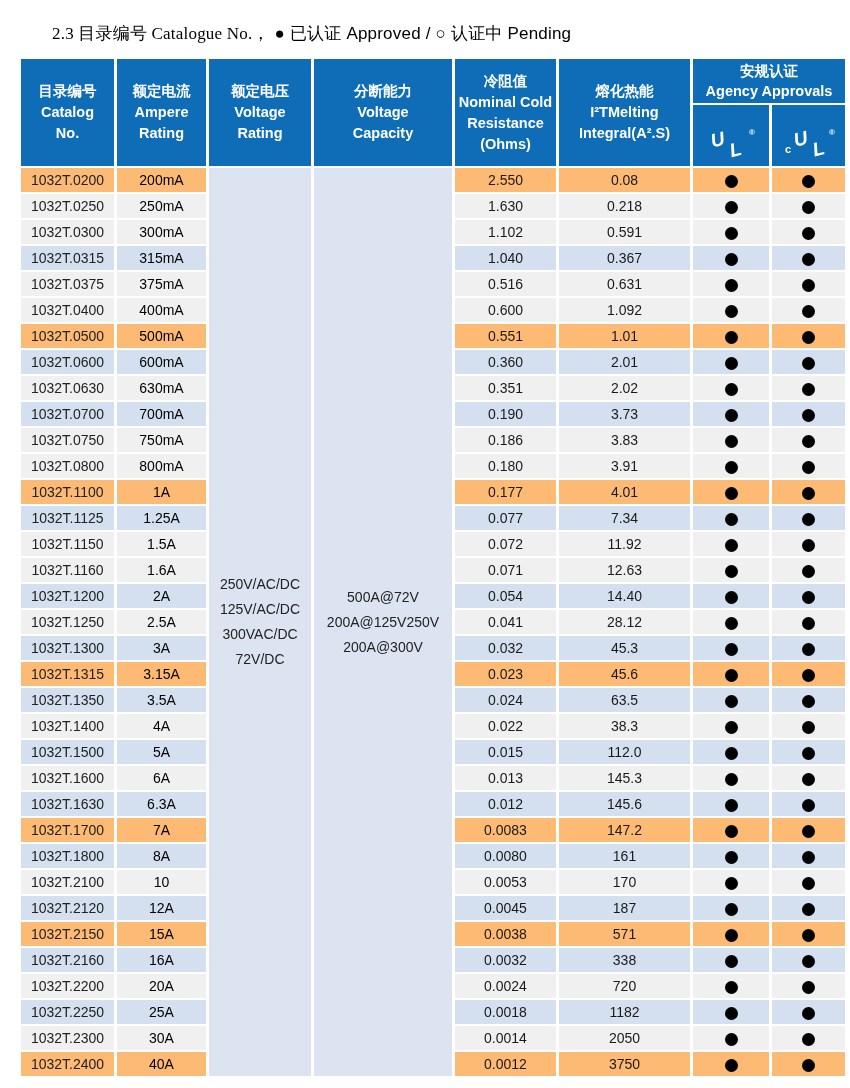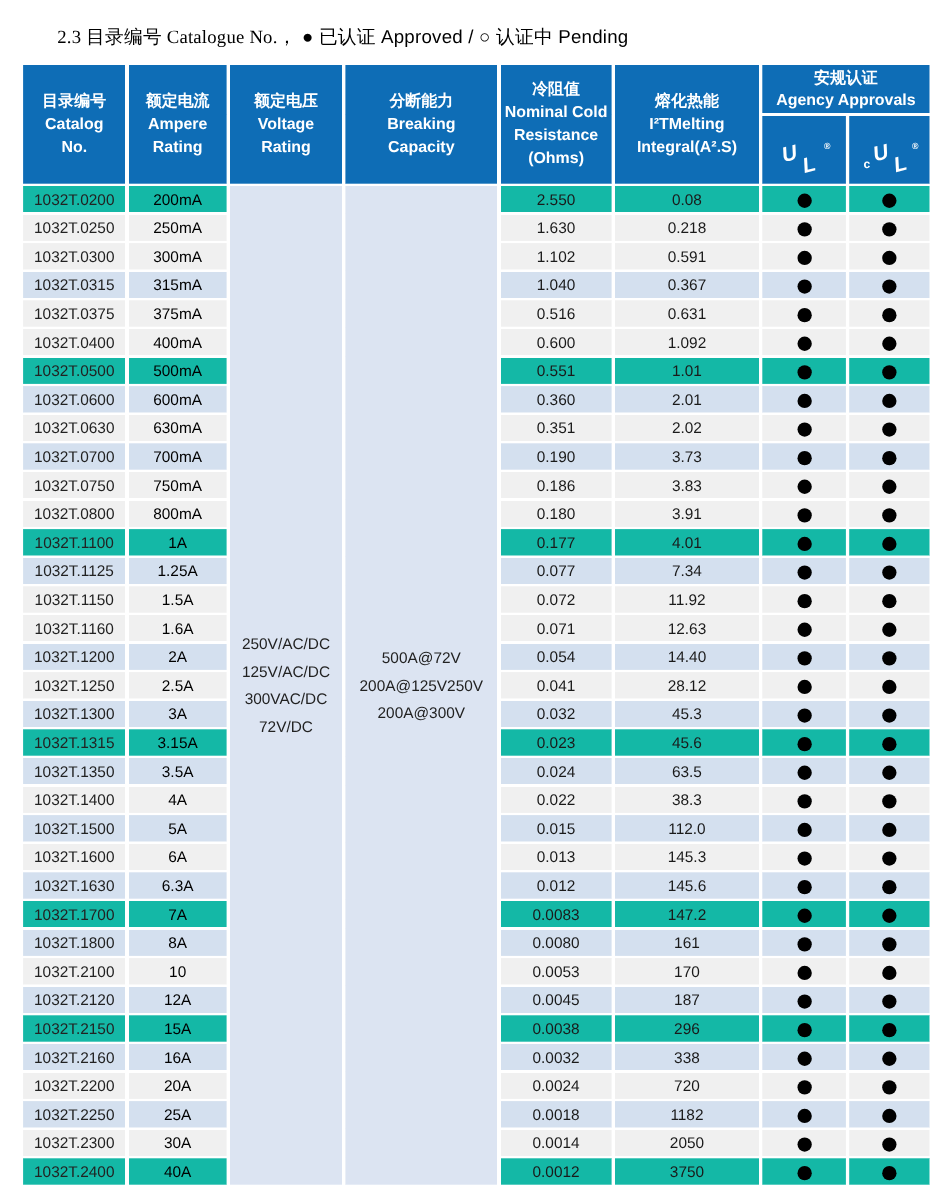--- a/index.html
+++ b/index.html
@@ -50,21 +50,21 @@
   thead tr.h-top th { height: 88px; }
   thead tr.h-top th.agency-th { height: 44px; line-height: 20px; }
   thead tr.h-logos th { height: 40px; }
 
   tbody td { height: 22px; font-size: 14px; line-height: 22px; }
   tbody tr { height: 26px; }
 
   td.catalog-cell { color: #222; }
   td.ampere-cell  { font-weight: normal; color: #000; }
 
-  tr.tone-peach td.toned { background: #14b8a6; }
+  tr.tone-peach td.toned { background: #fdba74; }
   tr.tone-blue  td.toned { background: #d4e0ef; }
   tr.tone-gray  td.toned { background: #f0f0f0; }
 
   td.merged-cell {
     background: #dce4f2;
     font-size: 14px;
     line-height: 25px;
     color: #222;
     vertical-align: middle;
   }
@@ -105,21 +105,21 @@
         <th rowspan="2">目录编号
 Catalog
 No.</th>
         <th rowspan="2">额定电流
 Ampere
 Rating</th>
         <th rowspan="2">额定电压
 Voltage
 Rating</th>
         <th rowspan="2">分断能力
-Breaking
+Voltage
 Capacity</th>
         <th rowspan="2">冷阻值
 Nominal Cold
 Resistance
 (Ohms)</th>
         <th rowspan="2">熔化热能
 I²TMelting
 Integral(A².S)</th>
         <th colspan="2" class="agency-th">安规认证
 Agency Approvals</th>
@@ -387,21 +387,21 @@
           <td class="toned ampere-cell">12A</td>
           <td class="toned resistance-cell">0.0045</td>
           <td class="toned i2t-cell">187</td>
           <td class="toned dot-cell"><span class="dot approved"></span></td>
           <td class="toned dot-cell"><span class="dot approved"></span></td>
         </tr>
         <tr class="tone-peach">
           <td class="toned catalog-cell">1032T.2150</td>
           <td class="toned ampere-cell">15A</td>
           <td class="toned resistance-cell">0.0038</td>
-          <td class="toned i2t-cell">296</td>
+          <td class="toned i2t-cell">571</td>
           <td class="toned dot-cell"><span class="dot approved"></span></td>
           <td class="toned dot-cell"><span class="dot approved"></span></td>
         </tr>
         <tr class="tone-blue">
           <td class="toned catalog-cell">1032T.2160</td>
           <td class="toned ampere-cell">16A</td>
           <td class="toned resistance-cell">0.0032</td>
           <td class="toned i2t-cell">338</td>
           <td class="toned dot-cell"><span class="dot approved"></span></td>
           <td class="toned dot-cell"><span class="dot approved"></span></td>

